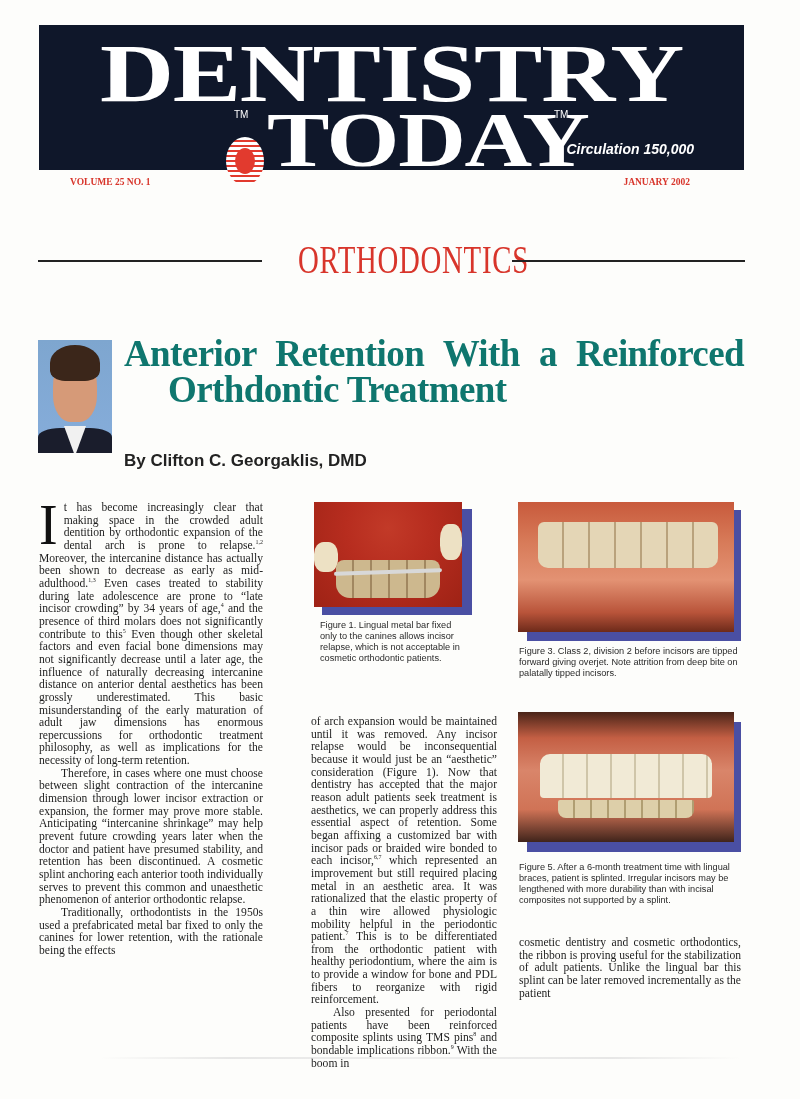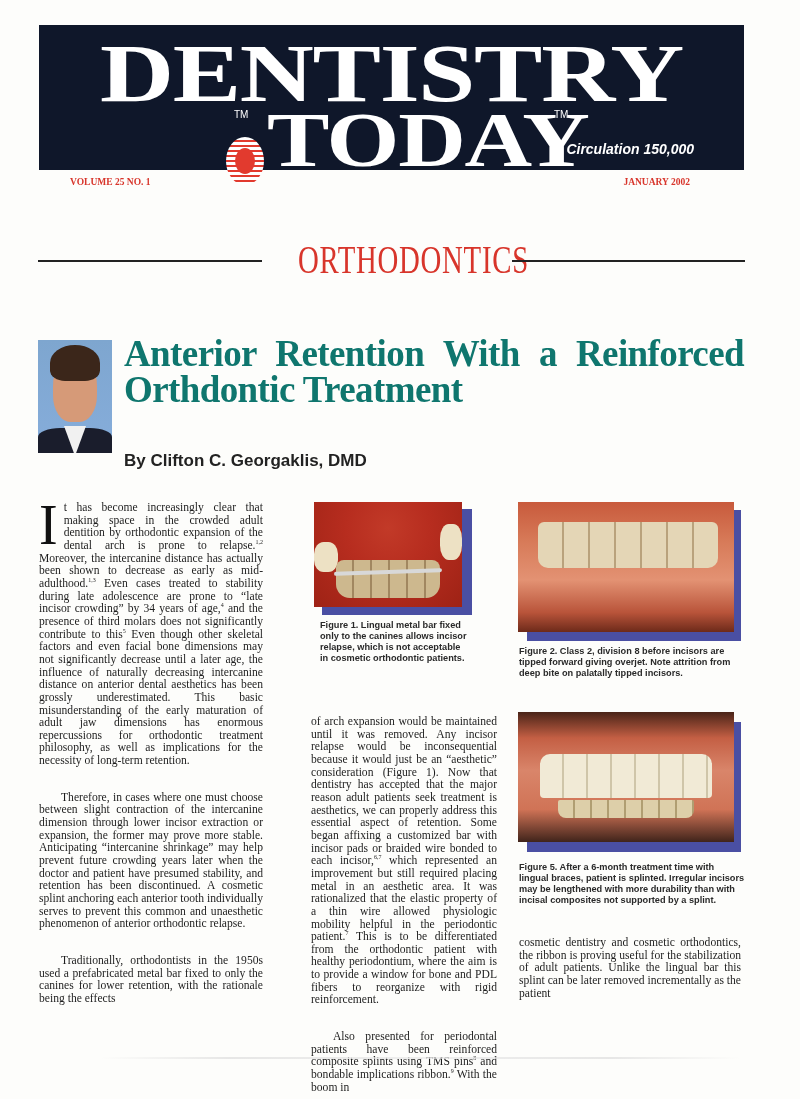--- a/index.html
+++ b/index.html
@@ -60,45 +60,45 @@
     .photo-face { position: absolute; left: 15px; top: 16px; width: 44px; height: 66px; border-radius: 45% 45% 40% 40%; background: #d69a78; }
     .photo-suit { position: absolute; left: 0; top: 88px; width: 74px; height: 30px; background: #1a1d2c; border-radius: 30% 30% 0 0; }
     .photo-collar { position: absolute; left: 26px; top: 86px; width: 22px; height: 30px; background: #f1f1f1; clip-path: polygon(0 0,100% 0,50% 100%); }
 
     .headline {
       position: absolute; left: 124px; top: 336px; width: 620px;
       font-family: "Liberation Serif", serif; font-size: 37px; line-height: 36px; color: #0f766e;
       letter-spacing: -0.6px;
     }
     .headline .hl-line { display: block; text-align: justify; text-align-last: justify; white-space: nowrap; }
-    .headline .hl-line.last { text-align-last: left; }
+    .headline .hl-line.last { text-align-last: left; margin-left: 44px; }
     .byline {
       position: absolute; left: 124px; top: 451px;
       font-family: "Liberation Sans", sans-serif; font-weight: bold; font-size: 17px; color: #222;
     }
 
     
     .col {
       position: absolute; font-family: "Liberation Serif", serif; font-size: 11.6px; line-height: 12.65px;
       color: #1d1d1d; text-align: justify; hyphens: manual;
     }
     .col p { text-indent: 0; }
-    .col p.indent { text-indent: 22px; margin-top: 24px; }
+    .col p.indent { text-indent: 22px; }
     .col1 { left: 39px; top: 502px; width: 224px; }
     .col2 { left: 311px; top: 716px; width: 186px; }
     .col3 { left: 519px; top: 937px; width: 222px; }
     .dropcap {
       float: left; font-size: 56px; line-height: 42px; margin: 2px 6px 0 0; font-family: "Liberation Serif", serif;
       color: #111;
     }
     sup { font-size: 6px; vertical-align: super; line-height: 0; }
     .fig-shadow { position: absolute; background: #4a4fa3; }
     .fig-photo { position: absolute; overflow: hidden; }
     .fig-caption {
-      position: absolute; font-family: "Liberation Sans", sans-serif; font-size: 9.2px; line-height: 11px; color: #2a2a2a; font-weight: bold;
+      position: absolute; font-family: "Liberation Sans", sans-serif; font-size: 9.2px; line-height: 11px; color: #2a2a2a;
     }
 
     
     .f1-photo { left: 314px; top: 502px; width: 148px; height: 105px;
       background: radial-gradient(ellipse at 50% 25%, #c23a28 0%, #b72d1f 40%, #9e2215 100%); }
     .f1-shadow { left: 322px; top: 509px; width: 150px; height: 106px; }
     .f1-teeth { position: absolute; left: 22px; top: 58px; width: 104px; height: 38px;
       background: repeating-linear-gradient(90deg, #cdb88e 0 16px, #a18760 16px 18px); border-radius: 8px 8px 14px 14px; }
     .f1-bar { position: absolute; left: 20px; top: 68px; width: 108px; height: 4px; background: #d8d8d8; border-radius: 3px; transform: rotate(-2deg); }
     .f1-molar-l { position: absolute; left: 0; top: 40px; width: 24px; height: 30px; background: #ede1c4; border-radius: 40%; }
@@ -175,21 +175,21 @@
 
 <div class="col col2">
   <p><span>of arch expansion would be maintained until it was removed. Any incisor relapse would be inconsequential because it would just be an “aesthetic” consideration (Figure 1). Now that dentistry has accepted that the major reason adult patients seek treatment is aesthetics, we can properly address this essential aspect of retention. Some began affixing a customized bar with incisor pads or braided wire bonded to each incisor,</span><sup>6,7</sup><span> which represented an improvement but still required placing metal in an aesthetic area. It was rationalized that the elastic property of a thin wire allowed physiologic mobility helpful in the periodontic patient.</span><sup>7</sup><span> This is to be differentiated from the orthodontic patient with healthy periodontium, where the aim is to provide a window for bone and PDL fibers to reorganize with rigid reinforcement.</span></p>
   <p class="indent"><span>Also presented for periodontal patients have been reinforced composite splints using TMS pins</span><sup>8</sup><span> and bondable implications ribbon.</span><sup>9</sup><span> With the boom in</span></p>
 </div>
 
 <div class="fig-shadow f2-shadow"></div>
 <div class="fig-photo f2-photo">
   <div class="f2-teeth"></div>
 </div>
-<div class="fig-caption f2-caption">Figure 2. Class 2, division 8 before incisors are tipped forward giving overjet. Note attrition from deep bite on palatally tipped incisors.</div>
+<div class="fig-caption f2-caption">Figure 3. Class 2, division 2 before incisors are tipped forward giving overjet. Note attrition from deep bite on palatally tipped incisors.</div>
 
 <div class="fig-shadow f3-shadow"></div>
 <div class="fig-photo f3-photo">
   <div class="f3-teeth-u"></div>
   <div class="f3-teeth-l"></div>
 </div>
 <div class="fig-caption f3-caption">Figure 5. After a 6-month treatment time with lingual braces, patient is splinted. Irregular incisors may be lengthened with more durability than with incisal composites not supported by a splint.</div>
 
 <div class="col col3">
   <p>cosmetic dentistry and cosmetic orthodontics, the ribbon is proving useful for the stabilization of adult patients. Unlike the lingual bar this splint can be later removed incrementally as the patient</p>

